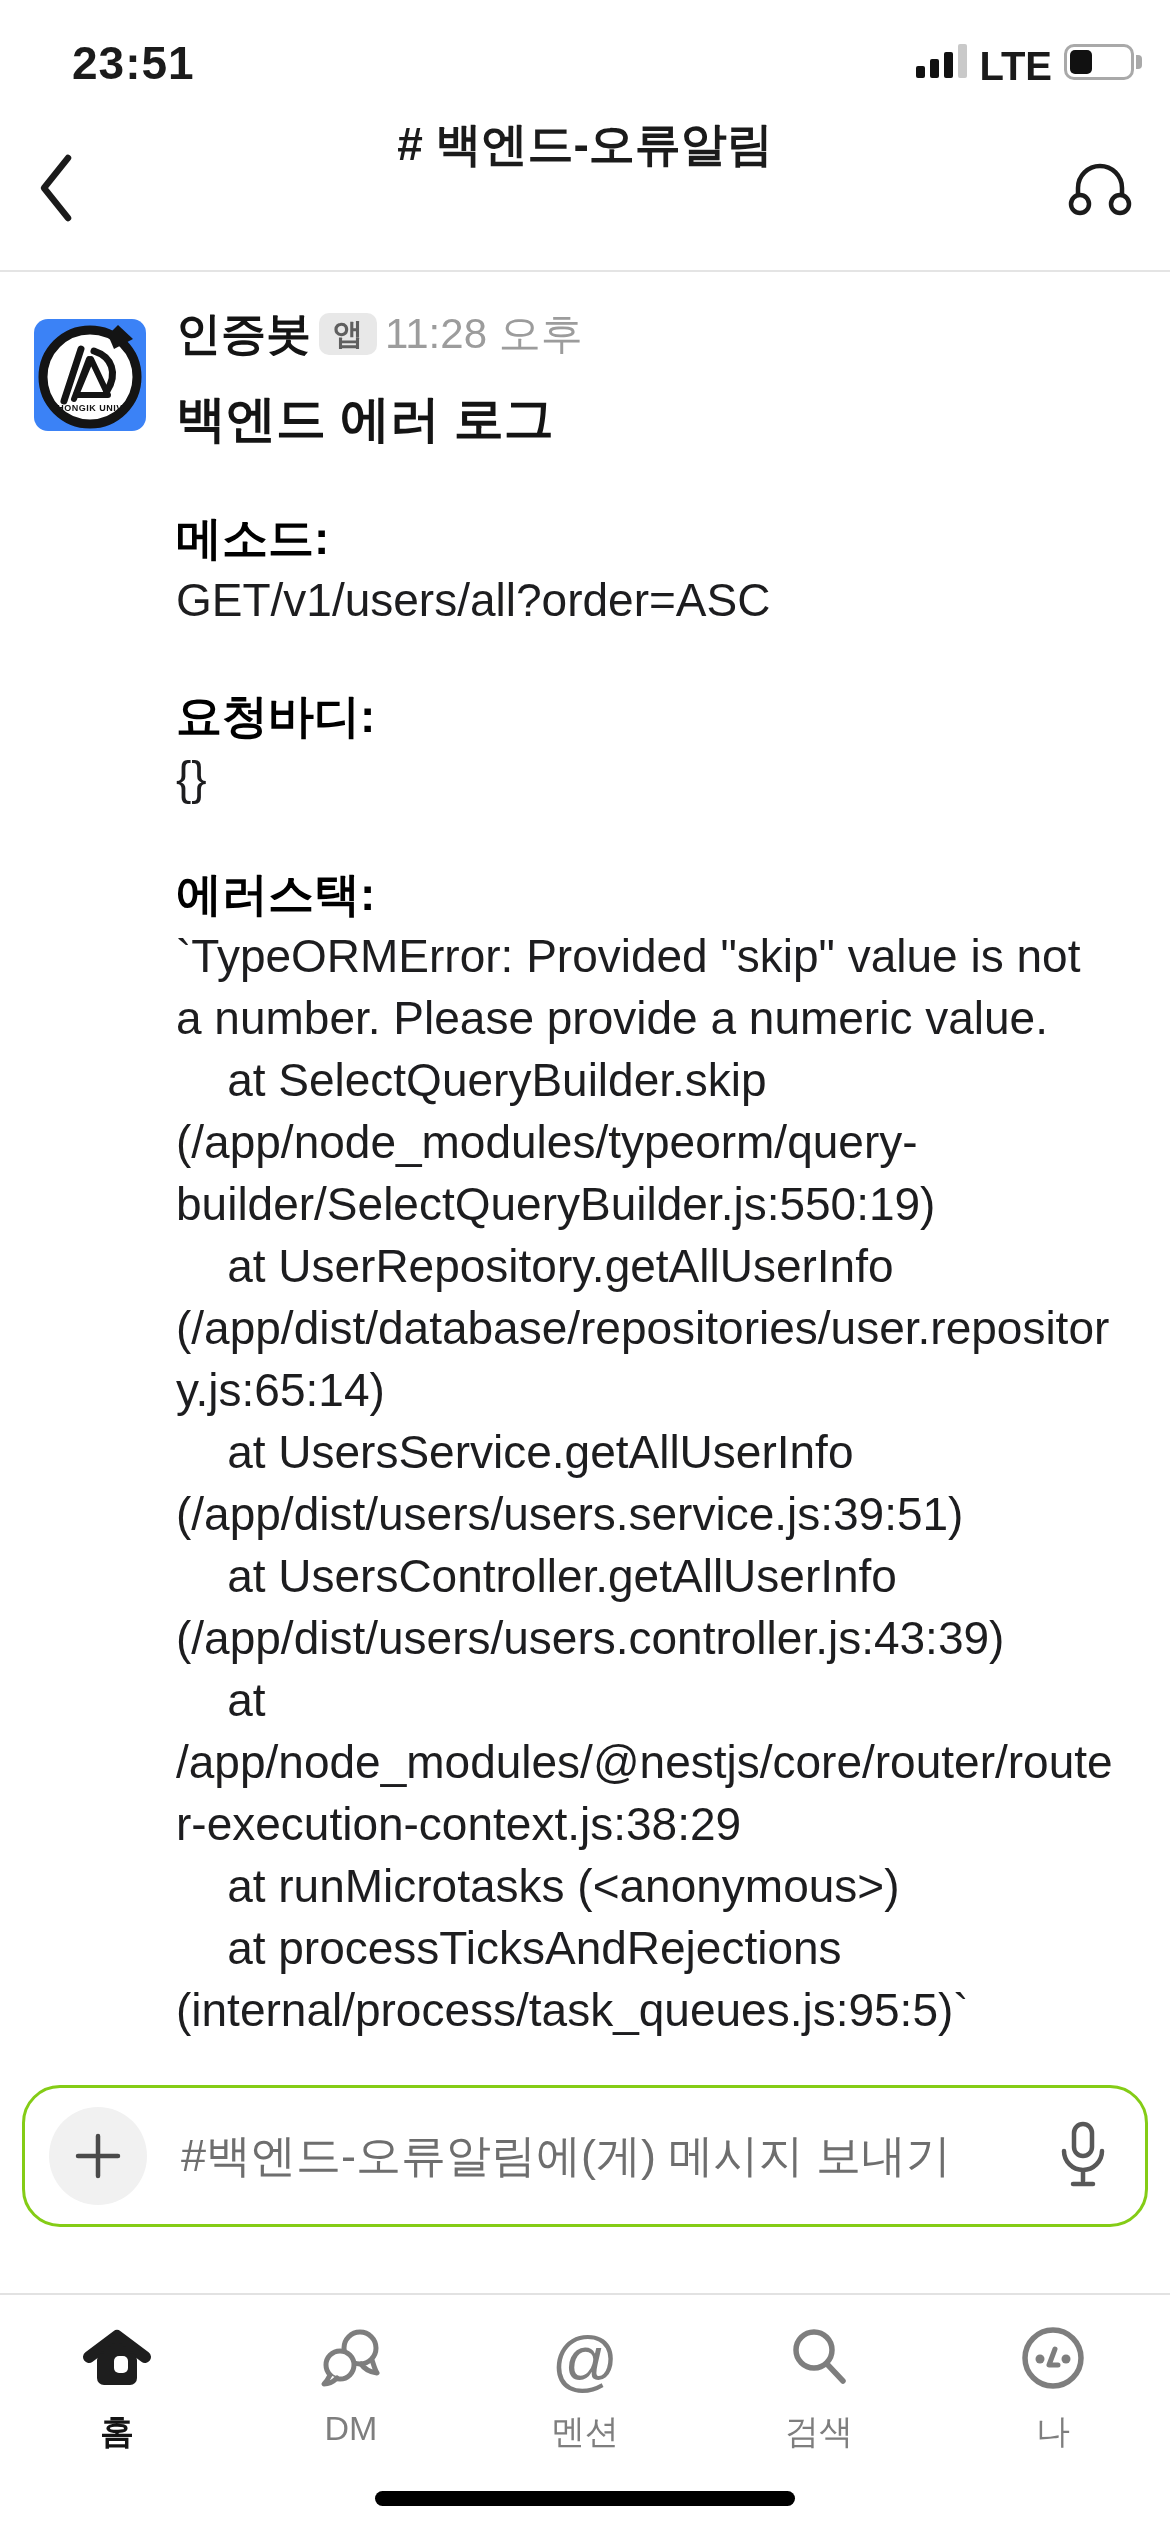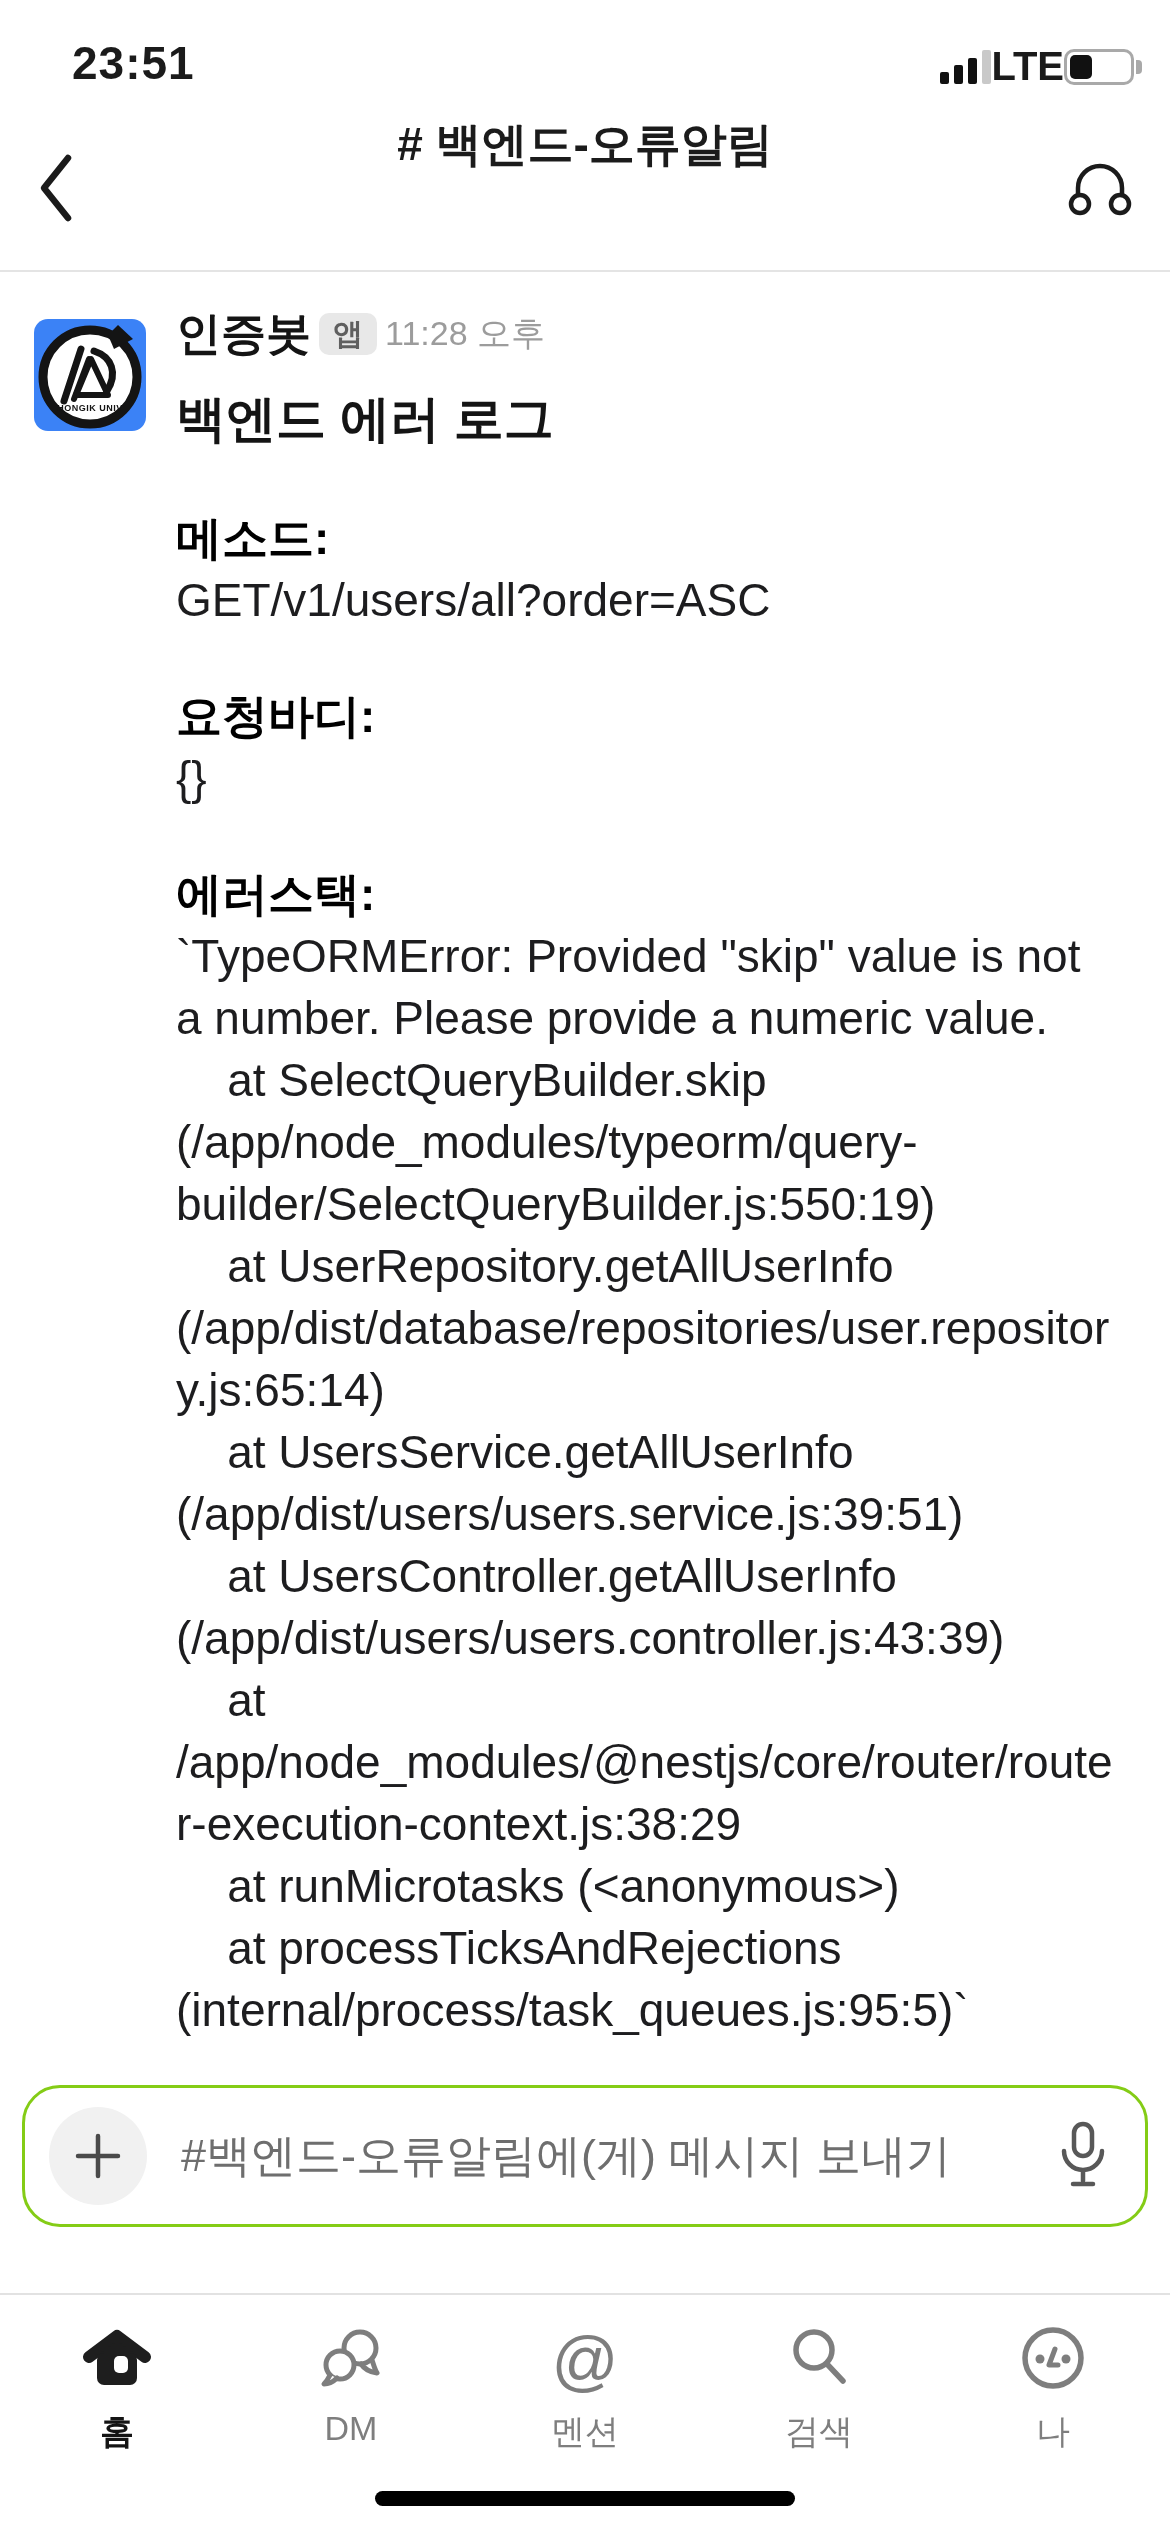--- a/index.html
+++ b/index.html
@@ -3,21 +3,21 @@
 <meta charset="utf-8">
 <style>
   * { margin:0; padding:0; box-sizing:border-box; }
   html,body { width:1170px; height:2532px; background:#ffffff; overflow:hidden;
               font-family:"Liberation Sans", sans-serif; color:#1b1b1b; }
   .screen { position:relative; width:1170px; height:2532px; background:#fff; }
 
   
   .status-bar { position:absolute; top:0; left:0; right:0; height:110px; }
   .sb-time { position:absolute; left:72px; top:36px; font-size:46px; font-weight:700; letter-spacing:1px; }
-  .sb-right { position:absolute; right:36px; top:44px; display:flex; align-items:center; gap:0; }
+  .sb-right { position:absolute; right:36px; top:44px; display:flex; align-items:flex-start; gap:12px; }
   .sb-network { font-size:40px; font-weight:600; }
   .signal { display:flex; align-items:flex-end; gap:5px; height:34px; }
   .signal i { display:block; width:9px; border-radius:2px; background:#111; }
   .signal i:nth-child(1){height:12px;} .signal i:nth-child(2){height:19px;}
   .signal i:nth-child(3){height:26px;} .signal i:nth-child(4){height:34px; background:#c9c9c9;}
   .battery { position:relative; width:70px; height:36px; }
   .battery .shell { position:absolute; inset:0; border:3px solid #a9a9a9; border-radius:10px; }
   .battery .fill { position:absolute; left:6px; top:6px; width:22px; height:24px; background:#111; border-radius:5px; }
   .battery .cap { position:absolute; right:-8px; top:11px; width:6px; height:14px; background:#a9a9a9; border-radius:0 4px 4px 0; }
 
@@ -31,21 +31,21 @@
   .header-divider { position:absolute; top:270px; left:0; right:0; height:2px; background:#e4e4e4; }
 
   
   .message { position:absolute; top:306px; left:0; right:0; }
   .avatar { position:absolute; left:34px; top:13px; width:112px; height:112px; border-radius:14px; overflow:hidden; background:#3b82f6; }
   .msg-body { margin-left:176px; margin-right:56px; }
   .msg-head { display:flex; align-items:center; gap:8px; height:56px; }
   .sender { font-size:45px; font-weight:800; color:#141414; }
   .app-badge { background:#e8e8e8; color:#5f5f5f; font-size:30px; font-weight:600;
                padding:6px 14px; border-radius:10px; line-height:1; }
-  .timestamp { font-size:34px; color:#9c9c9c; }
+  .timestamp { font-size:42px; color:#9c9c9c; }
   .msg-title { font-size:50px; font-weight:800; color:#141414; margin-top:24px; }
   .section { margin-top:54px; }
   .section-label { font-size:46px; font-weight:700; color:#000000; line-height:62px; }
   .section-value { font-size:46px; font-weight:400; color:#1d1d1f; line-height:62px;
                    white-space:pre-wrap; overflow-wrap:anywhere; word-break:break-word; }
 
   
   .composer { position:absolute; left:22px; right:22px; top:2085px; height:142px;
               border:3px solid #84cc16; border-radius:38px; background:#fff;
               display:flex; align-items:center; padding:0 30px 0 24px; }

